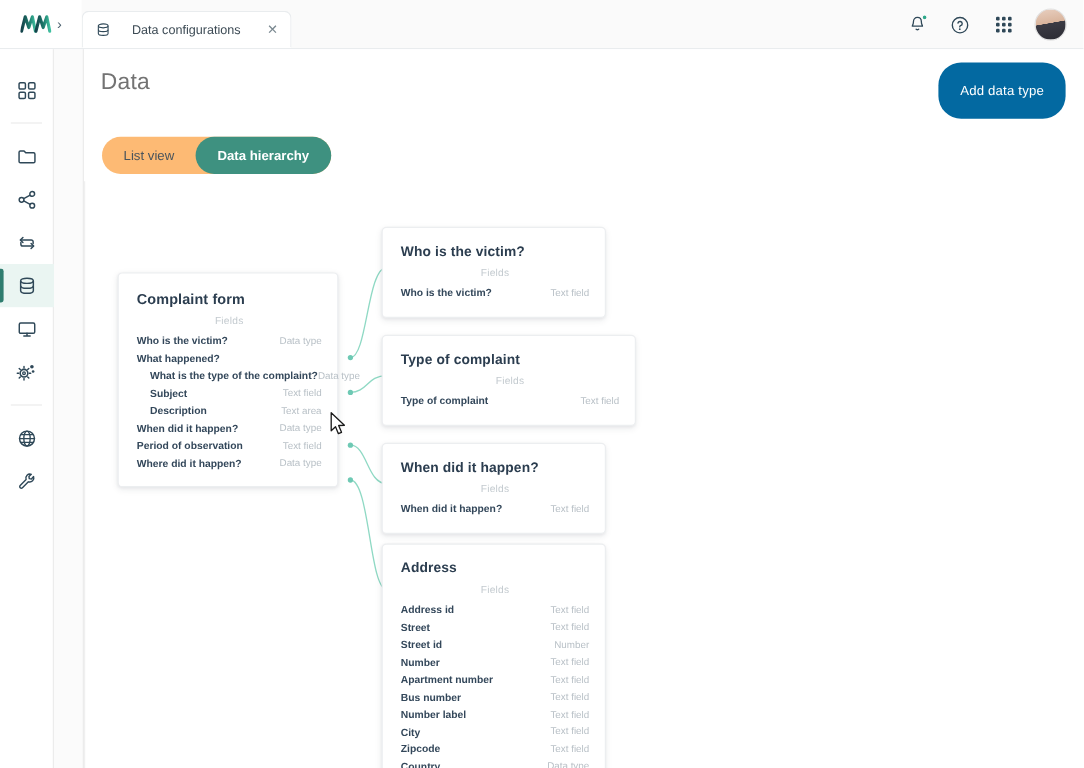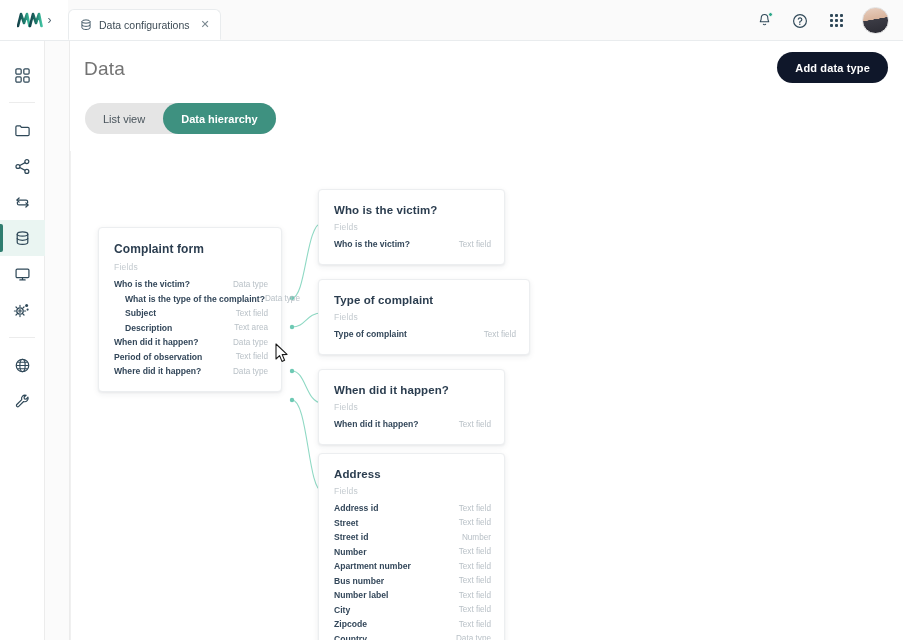--- a/index.html
+++ b/index.html
@@ -18,21 +18,21 @@
     display: flex; align-items: flex-end;
   }
   .brand { width: 68px; height: 41px; display: flex; align-items: center; justify-content: center; gap: 5px; background:#fff; }
   .brand-logo { display:block; }
   .brand-chev { color:#2f4858; font-size: 12px; line-height:1; opacity:.85; }
 
   .tab {
     height: 31px; margin-bottom: 0; padding: 0 10px 0 11px;
     background: #ffffff; border: 1px solid #e9ecee; border-bottom: 1px solid #fff;
     border-radius: 6px 6px 0 0;
-    display: flex; align-items: center; gap: 7px;
+    display: flex; align-items: center; gap: 18px;
     font-size: 10.5px; color: #3d4b55;
   }
   .tab-close { color:#7a8890; font-size: 11px; margin-left: 4px; cursor: pointer; }
 
   .topbar-right {
     position: absolute; right: 14px; top: 0; height: 41px;
     display: flex; align-items: center; gap: 16px;
   }
   .ic-btn { width: 20px; height: 20px; display:flex; align-items:center; justify-content:center; cursor:pointer; position:relative; }
   .bell-dot { position:absolute; top:1px; right:1px; width:5px; height:5px; border-radius:50%; background:#2ea88a; border:1px solid #fafafa; }
@@ -64,48 +64,48 @@
     position:absolute; top:41px; left:45px; width:25px; height:599px;
     background:#fbfbfb; border-right:1px solid #ececec;
   }
 
   
   .content { position: absolute; top: 41px; left: 70px; right:0; bottom:0; background:#fff; overflow:hidden; }
   .page-title { position:absolute; left: 14px; top: 17px; font-size: 19px; font-weight: 400; color:#737373; letter-spacing:.2px; }
 
   .add-btn {
     position:absolute; right: 15px; top: 11px;
-    background:#0f172a; color:#fff; border:none; border-radius: 19px;
-    padding: 0 18px; height: 31px; font-size: 11px; font-weight: 700;
+    background:#0369a1; color:#fff; border:none; border-radius: 19px;
+    padding: 0 18px; height: 47px; font-size: 11px; font-weight: 400;
     font-family: "Liberation Sans", sans-serif; cursor: pointer; letter-spacing:.15px;
   }
 
   .seg {
-    position:absolute; left: 15px; top: 62px; height: 31px;
-    background:#e5e5e5; border-radius: 16px; display:flex; padding: 0;
+    position:absolute; left: 15px; top: 73px; height: 31px;
+    background:#fdba74; border-radius: 16px; display:flex; padding: 0;
   }
   .seg-item {
     height: 31px; padding: 0 18px; border-radius: 16px; display:flex; align-items:center;
     font-size: 11px; color:#49545c; cursor:pointer; font-weight:400;
   }
   .seg-item.active { background:#3e9180; color:#fff; font-weight:700; }
 
   .canvas { position:absolute; left:0; top: 110px; right:0; bottom:0; }
   .canvas-divider { position:absolute; left: 0px; top: 0; width:1px; height: 100%; background:#f0f0f0; }
 
   
   .card {
     position:absolute; background:#fff; border-radius: 4px;
     border: 1px solid #eceef0;
     box-shadow: 0 2px 6px rgba(32,44,56,.07), 0 1px 2px rgba(32,44,56,.05);
     padding: 14px 13px 12px 15px;
   }
   .card-title { font-size: 11.5px; font-weight: 700; color:#2b3d4f; letter-spacing:.1px; margin-bottom: 6px; }
   .card-title.lg { font-size: 12px; }
-  .fields-label { font-size: 8.5px; color:#c3cacf; margin-bottom: 5px; letter-spacing:.2px; }
+  .fields-label { font-size: 8.5px; color:#c3cacf; margin-bottom: 5px; letter-spacing:.2px;text-align:center; }
 
   .frow {
     display:flex; align-items:center; justify-content:space-between;
     height: 14.5px; position: relative;
   }
   .fname { font-size: 8.6px; font-weight: 700; color:#33475a; white-space:nowrap; }
   .fname.indent { padding-left: 11px; }
   .ftype { font-size: 8.2px; color:#b9c1c7; white-space:nowrap; font-weight:400; }
 
   
@@ -289,20 +289,24 @@
       </svg>
 
       <div class="card" id="card-complaint">
         <div class="card-title lg">Complaint form</div>
         <div class="fields-label">Fields</div>
         <div class="frow">
           <span class="fname">Who is the victim?</span>
           <span class="ftype">Data type</span>
         </div>
         <div class="frow">
+          <span class="fname">What happened?</span>
+          <span class="ftype"></span>
+        </div>
+        <div class="frow">
           <span class="fname indent">What is the type of the complaint?</span>
           <span class="ftype">Data type</span>
         </div>
         <div class="frow">
           <span class="fname indent">Subject</span>
           <span class="ftype">Text field</span>
         </div>
         <div class="frow">
           <span class="fname indent">Description</span>
           <span class="ftype">Text area</span>

